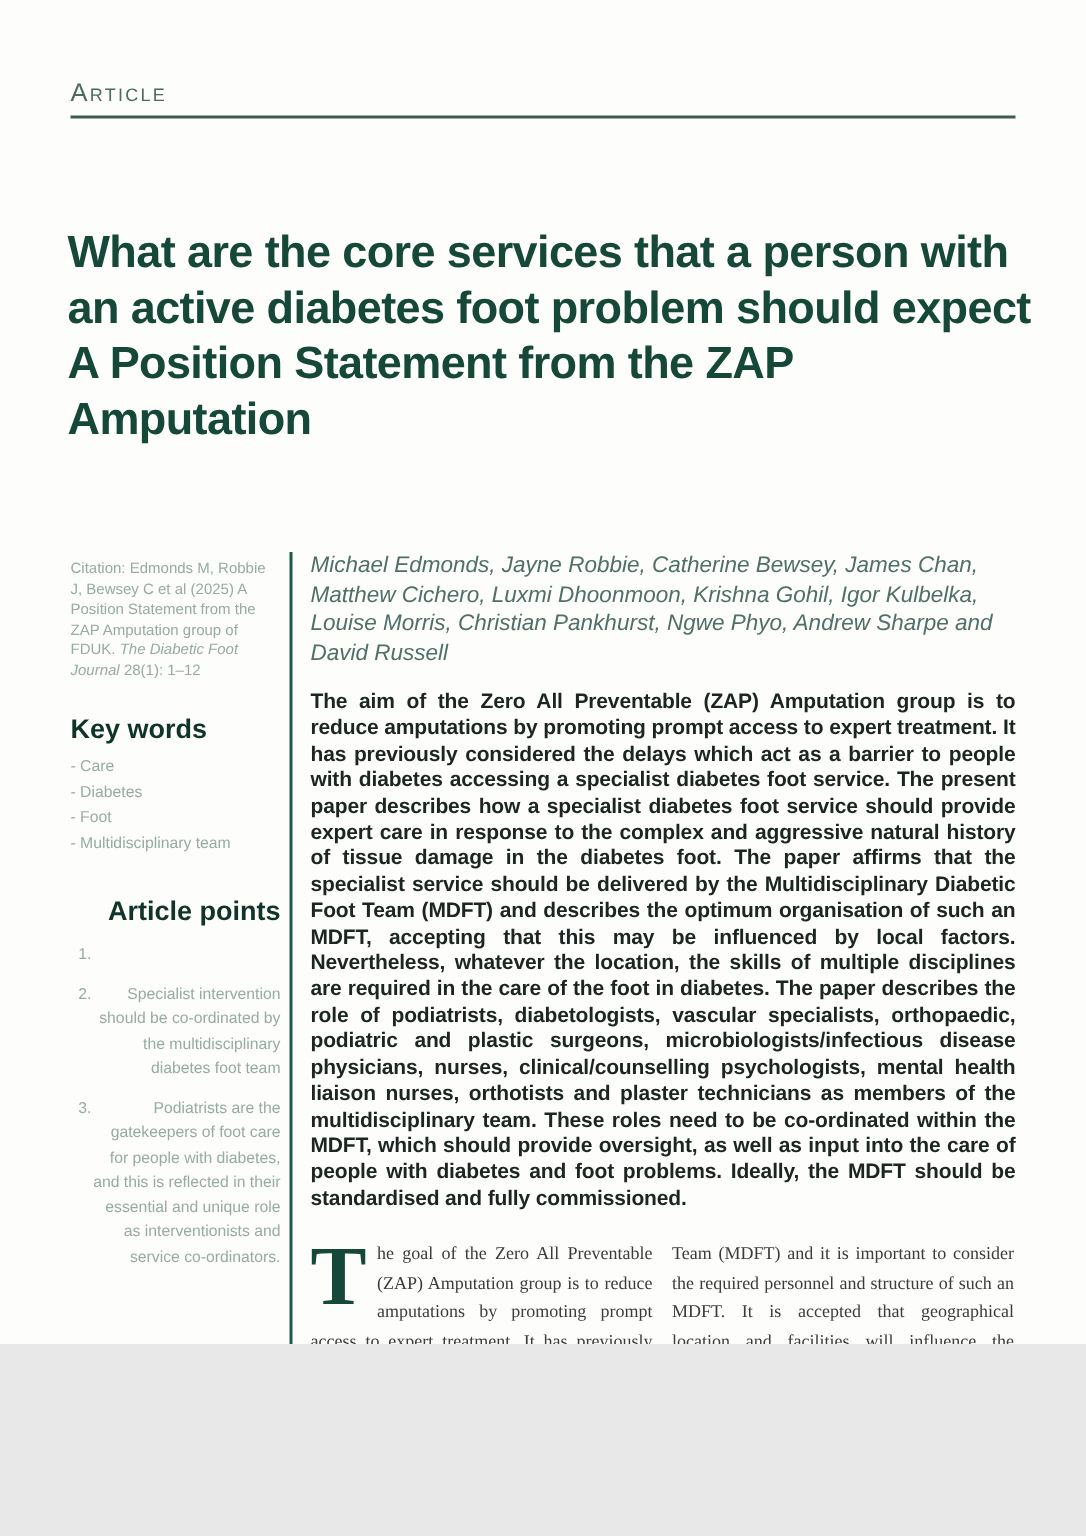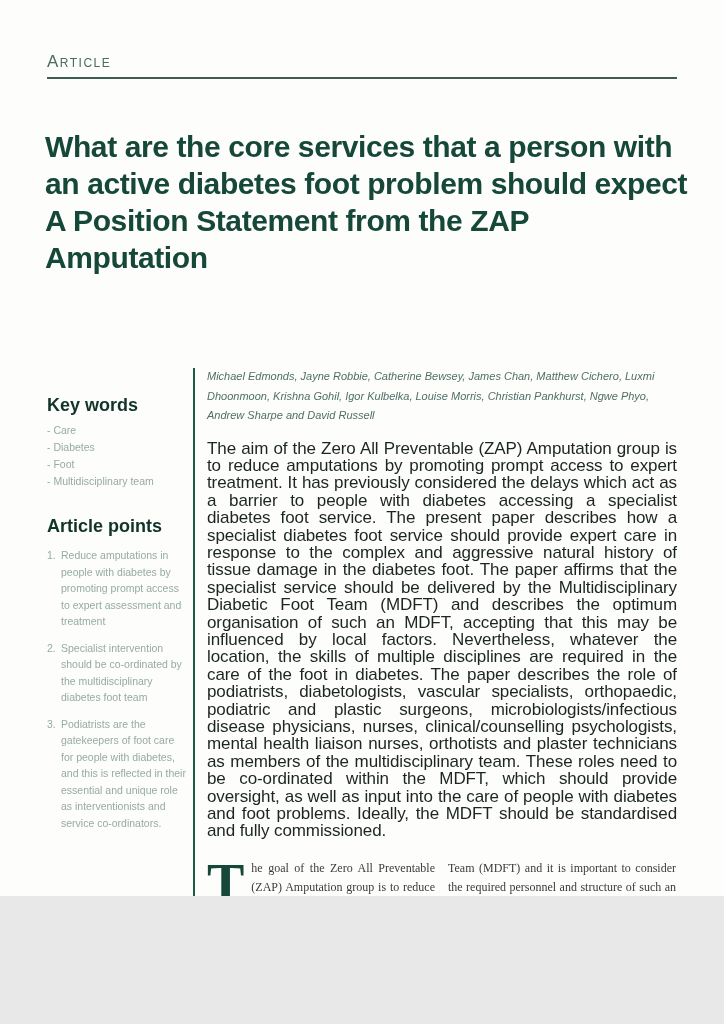--- a/index.html
+++ b/index.html
@@ -27,21 +27,21 @@
     position:absolute;left:47px;top:52px;
     font-variant:small-caps;
     font-size:17px;letter-spacing:1.5px;
     color:var(--kicker-green);
   }
   .kicker-rule{
     position:absolute;left:47px;top:77px;width:630px;height:0;
     border-top:2px solid #3d5c52;
   }
   .title{
-    position:absolute;left:45px;top:128px;width:645px;
+    position:absolute;left:45px;top:150px;width:645px;
     color:var(--title-green);
     font-weight:bold;
     font-size:30px;line-height:37px;letter-spacing:-0.4px;
     font-stretch:condensed;
   }
   .sidebar{
     position:absolute;left:47px;top:373px;width:140px;
   }
   .divider{
     position:absolute;left:193px;top:368px;width:2px;height:592px;
@@ -50,41 +50,41 @@
   .citation{
     font-size:10px;line-height:13.5px;color:var(--sidebar-light);
   }
   .citation .ital{font-style:italic;}
   .side-heading{
     font-size:18px;font-weight:bold;color:var(--heading-dark);
     margin:0 0 6px 0;
   }
   .kw-block{margin-top:22px;}
   .kw-list{font-size:10.5px;line-height:17px;color:var(--sidebar-light);}
-  .ap-block{margin-top:26px;}
+  .ap-block{margin-top:26px;text-align:right;}
   .ap-list{font-size:10.5px;line-height:16.5px;color:var(--sidebar-light);margin-top:10px;}
   .ap-item{display:flex;margin-bottom:10px;}
   .ap-num{flex:none;width:14px;}
   .authors-note{
     position:absolute;left:47px;top:916px;width:140px;
   }
   .authors-note .side-heading{margin-bottom:3px;margin-left:37px;}
   .authors-note-text{font-size:10px;color:var(--sidebar-light);}
   .main{
     position:absolute;left:207px;top:367px;width:470px;
   }
   .author-list{
     font-style:italic;
-    font-size:11px;line-height:19.5px;
+    font-size:15px;line-height:19.5px;
     color:var(--authors-italic);
   }
   .abstract{
     margin-top:14px;
-    font-weight:normal;
-    font-size:17px;line-height:17.4px;
+    font-weight:bold;
+    font-size:14px;line-height:17.4px;
     color:var(--abstract-dark);
     text-align:justify;
     letter-spacing:-0.1px;
   }
   .columns{
     margin-top:19px;
     display:flex;gap:13px;
     font-family:"Liberation Serif", serif;
     font-size:12px;line-height:19.5px;
     color:var(--body-text);
@@ -116,37 +116,39 @@
   <div class="kicker">Article</div>
   <div class="kicker-rule"></div>
 
   <h1 class="title" style="margin:0;">
     <div>What are the core services that a person with</div>
     <div>an active diabetes foot problem should expect</div>
     <div>A Position Statement from the ZAP Amputation</div>
   </h1>
 
   <div class="sidebar">
+    <div class="citation">
+      <span>Citation: Edmonds M, Robbie J, Bewsey C et al (2025) A Position Statement from the ZAP Amputation group of FDUK. </span><span class="ital">The Diabetic Foot Journal</span><span> 28(1): 1–12</span>
+    </div>
 
     <div class="kw-block">
       <div class="side-heading">Key words</div>
       <div class="kw-list">
         <div>- Care</div>
         <div>- Diabetes</div>
         <div>- Foot</div>
         <div>- Multidisciplinary team</div>
       </div>
     </div>
 
     <div class="ap-block">
       <div class="side-heading">Article points</div>
       <div class="ap-list">
         <div class="ap-item">
           <span class="ap-num">1.</span>
-          <span>Reduce amputations in people with diabetes by promoting prompt access to expert assessment and treatment</span>
         </div>
         <div class="ap-item">
           <span class="ap-num">2.</span>
           <span>Specialist intervention should be co-ordinated by the multidisciplinary diabetes foot team</span>
         </div>
         <div class="ap-item">
           <span class="ap-num">3.</span>
           <span>Podiatrists are the gatekeepers of foot care for people with diabetes, and this is reflected in their essential and unique role as interventionists and service co-ordinators.</span>
         </div>
       </div>

